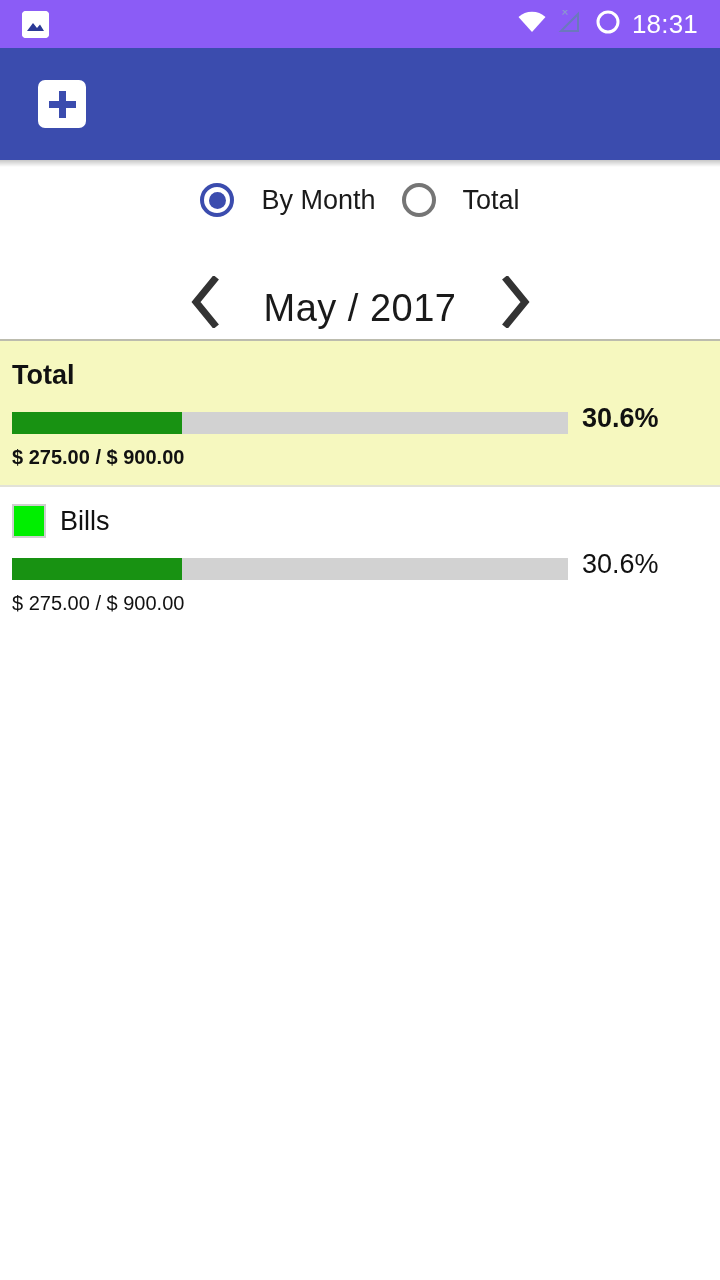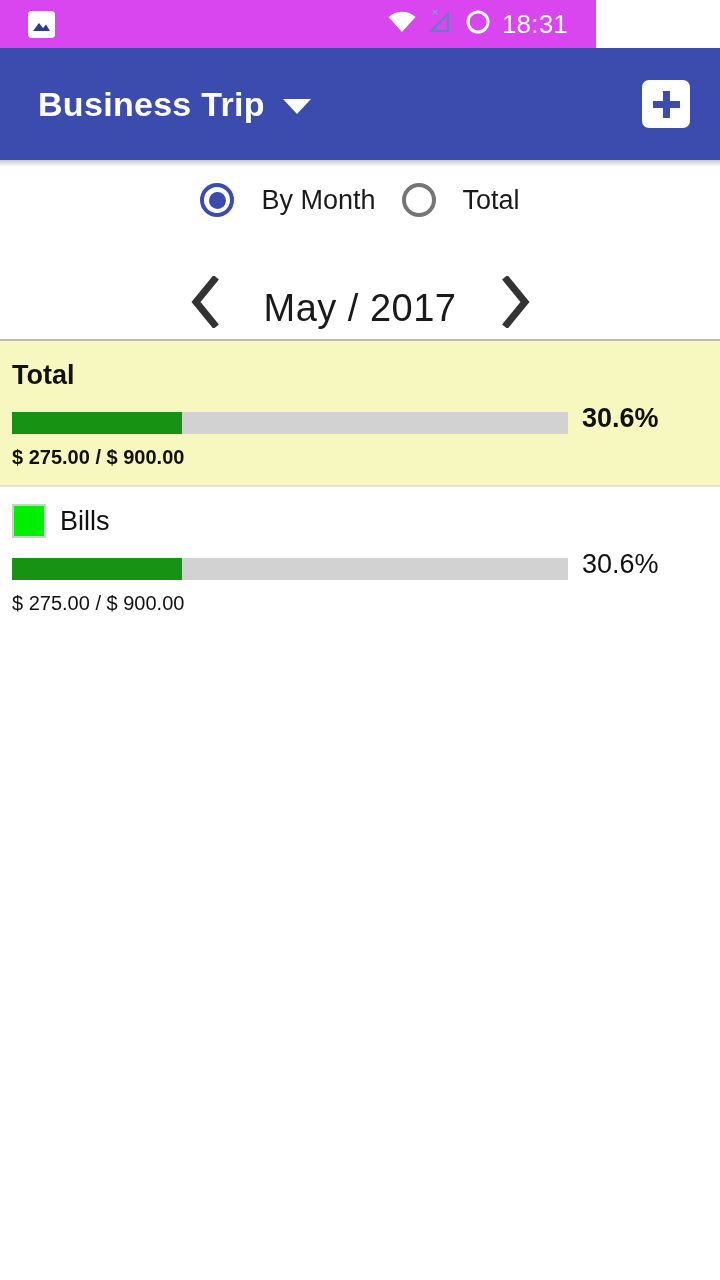--- a/index.html
+++ b/index.html
@@ -12,27 +12,27 @@
     background: #ffffff;
     font-family: "Liberation Sans", sans-serif;
     overflow: hidden;
     position: relative;
   }
 
   
   .status-bar {
     position: absolute;
     top: 0; left: 0;
-    width: 596px;
+    width: 720px;
     height: 48px;
-    background: #d946ef;
+    background: #8b5cf6;
     display: flex;
     align-items: center;
     justify-content: space-between;
-    padding: 0 28px;
+    padding: 0 22px;
     box-sizing: border-box;
   }
   .status-left { display: flex; align-items: center; }
   .photo-icon {
     width: 27px; height: 27px;
     background: #ffffff;
     border-radius: 4px;
     display: flex; align-items: flex-end; justify-content: center;
     overflow: hidden;
     position: relative;
@@ -275,24 +275,20 @@
     <span>
       <svg width="26" height="26" viewBox="0 0 26 26" aria-hidden="true">
         <circle cx="13" cy="13" r="10" fill="none" stroke="#ffffff" stroke-width="3"></circle>
       </svg>
     </span>
     <span class="status-time">18:31</span>
   </div>
 </div>
 
 <div class="app-bar">
-  <div class="app-bar-title-wrap">
-    <span class="app-bar-title">Business Trip</span>
-    <span class="dropdown-caret"></span>
-  </div>
   <div class="add-button">
     <span class="plus-h"></span>
     <span class="plus-v"></span>
   </div>
 </div>
 <div class="app-bar-shadow"></div>
 
 <div class="mode-row">
   <div class="radio-option">
     <span class="radio-circle on">

